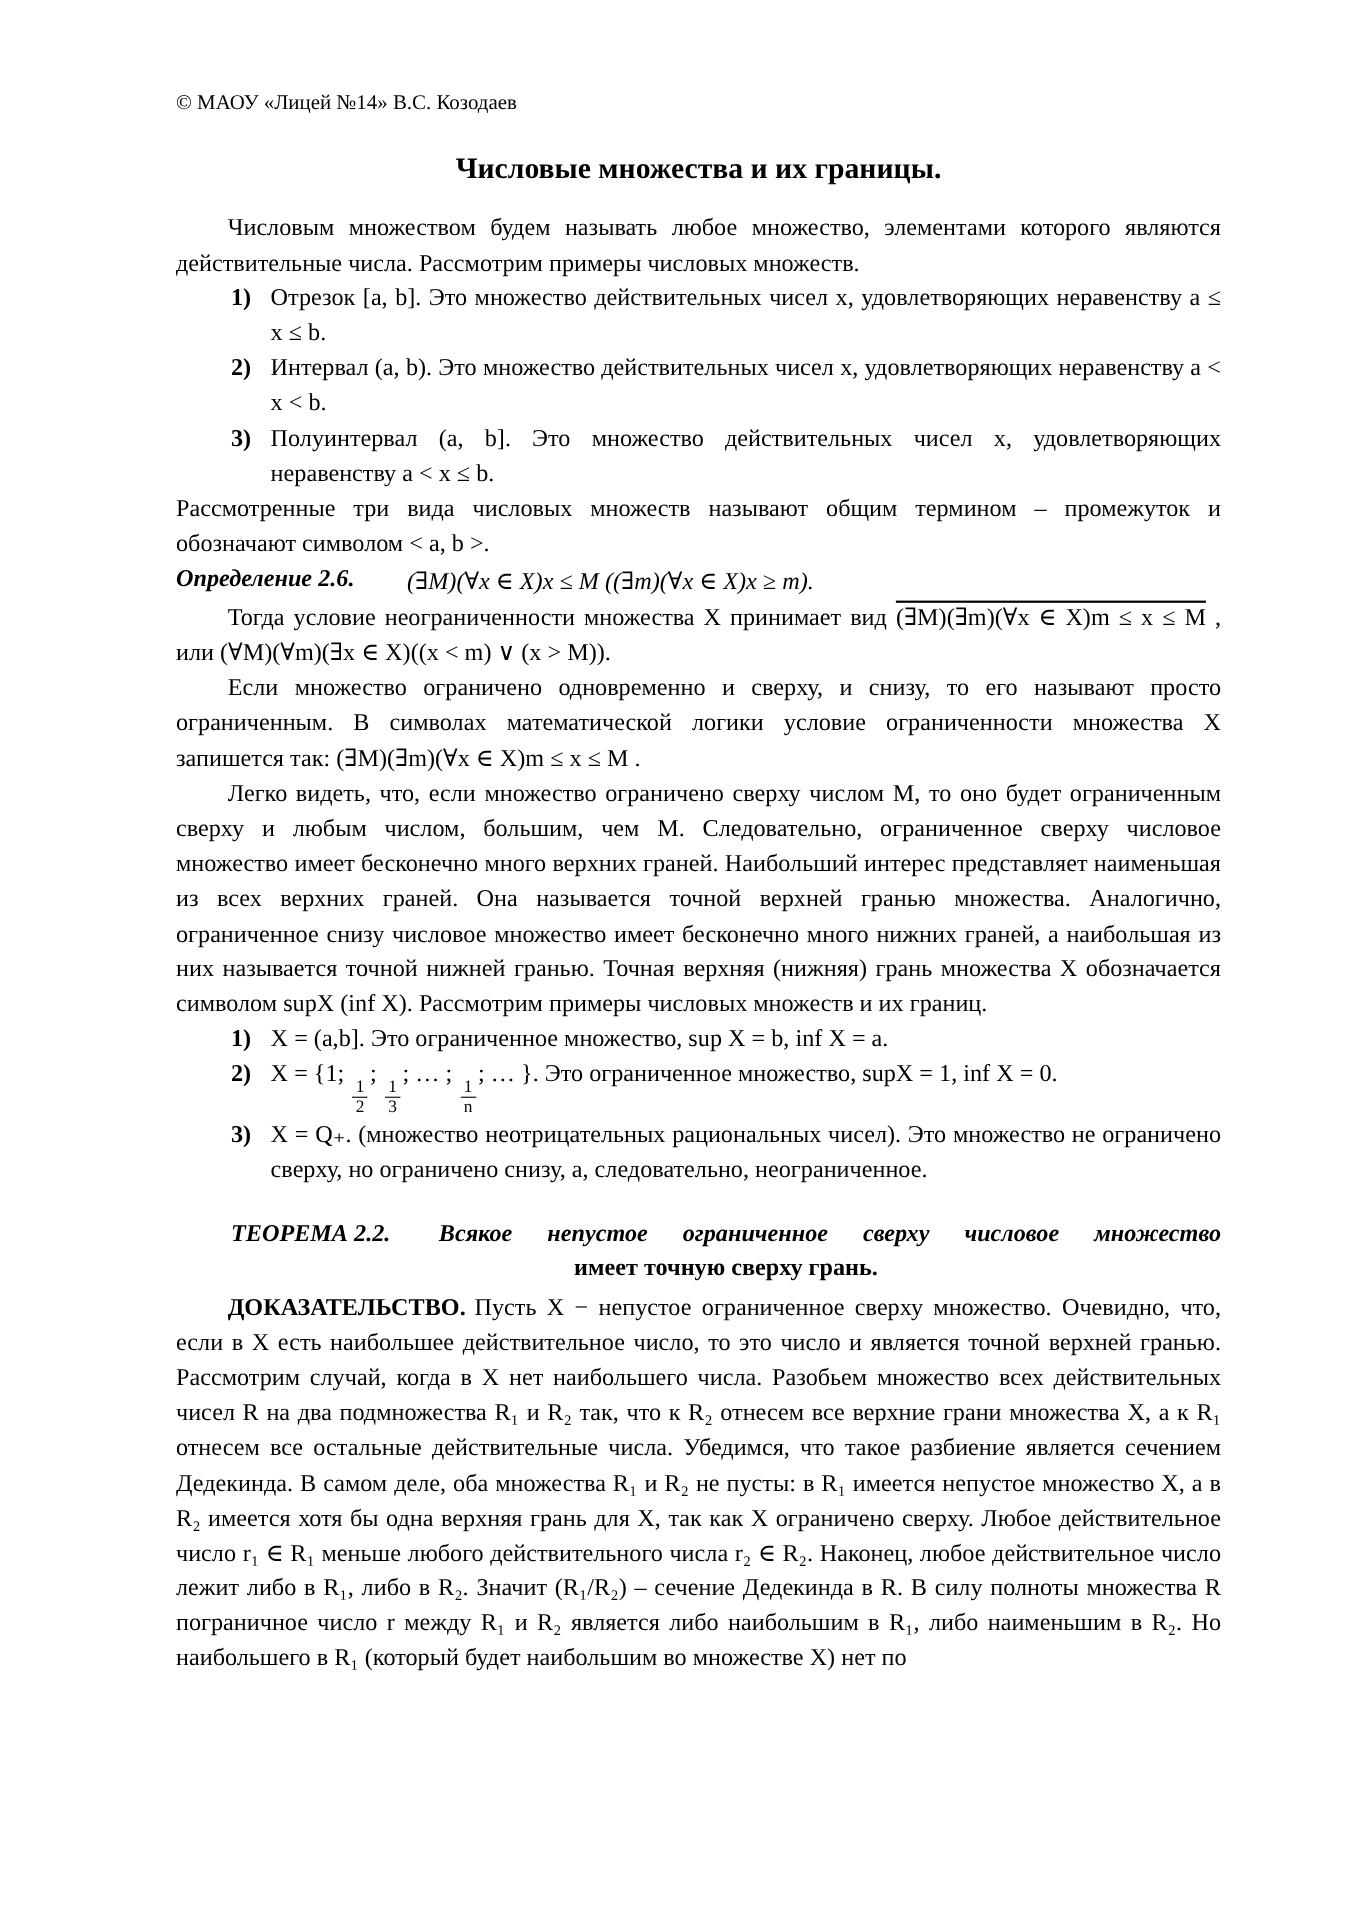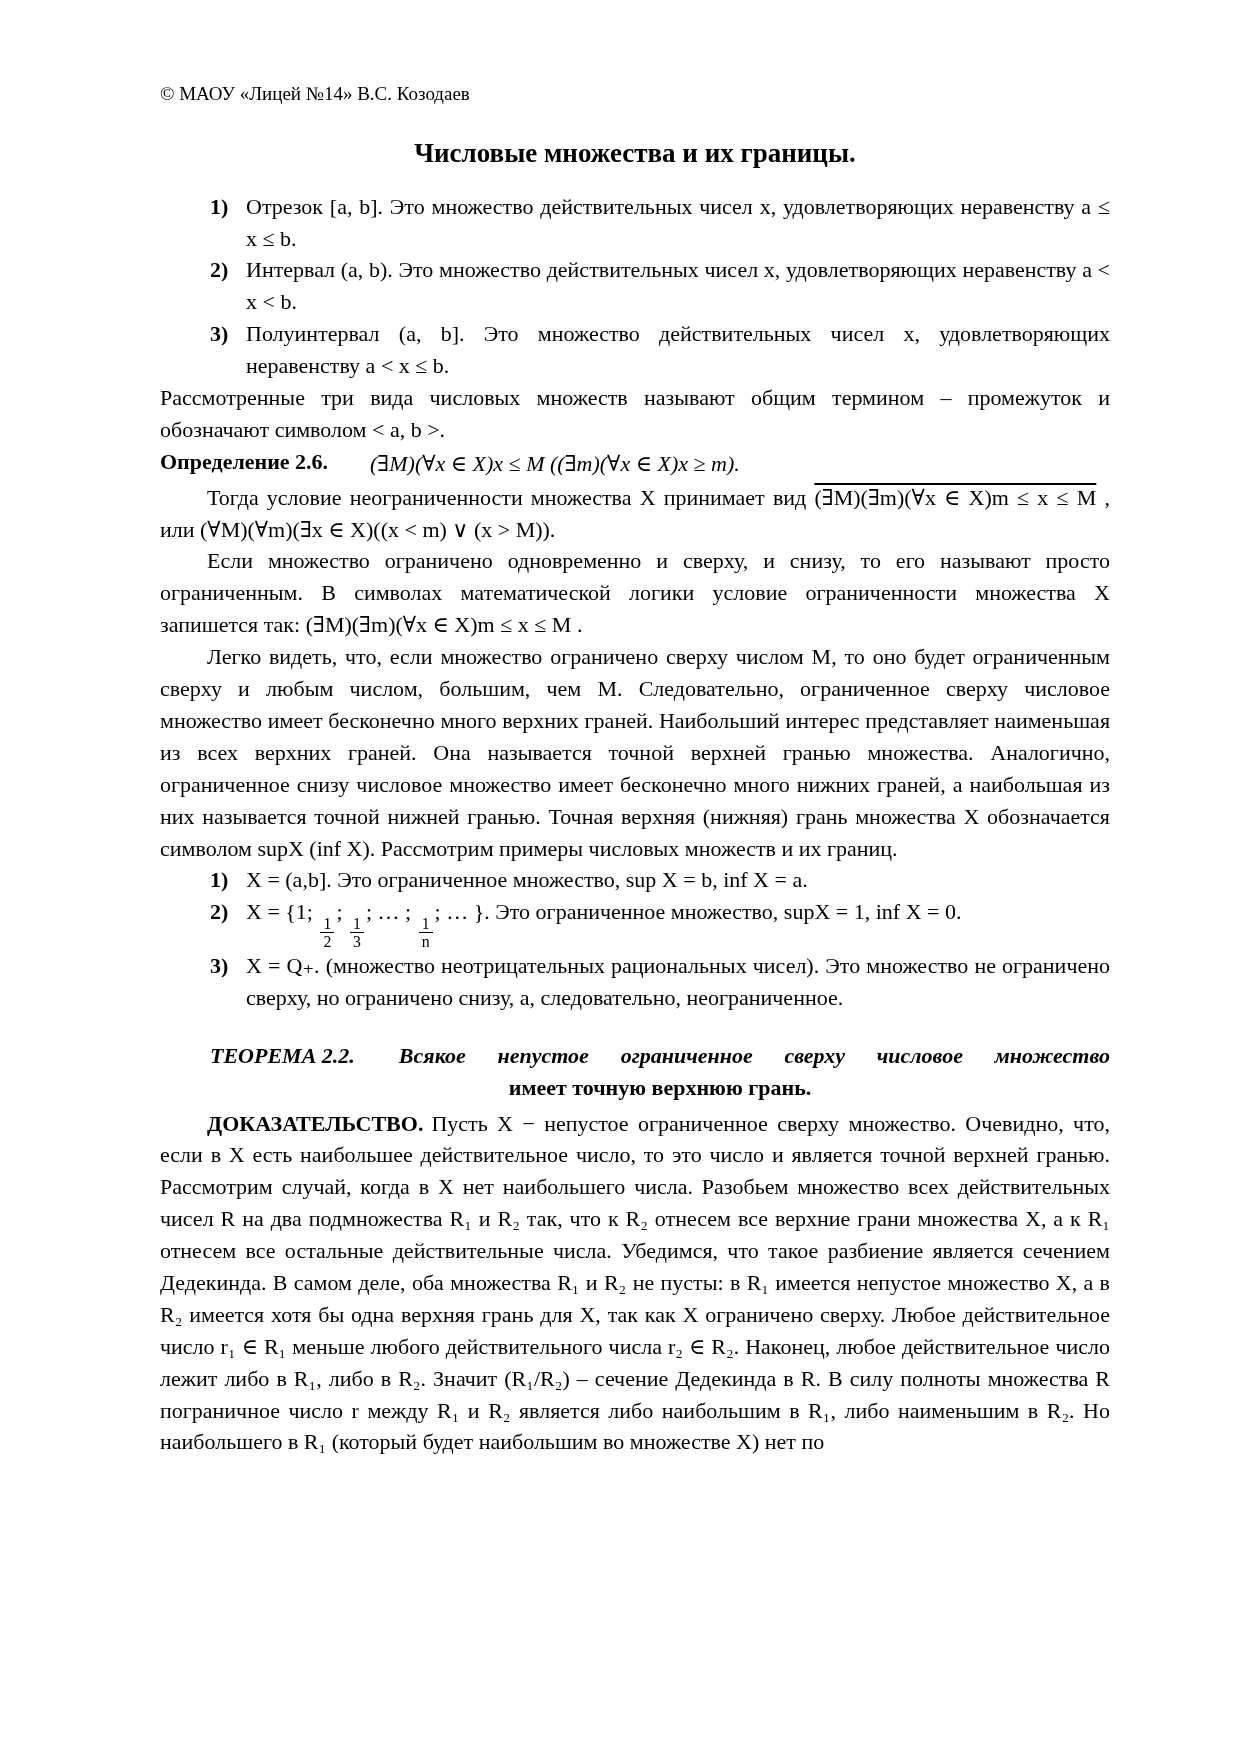--- a/index.html
+++ b/index.html
@@ -19,21 +19,21 @@
   .copyright{font-size:19px;margin:0 0 26px 0;}
   .doc-title{text-align:center;font-weight:bold;font-size:27px;margin:0 0 18px 0;}
   .body-para{margin:0;text-align:justify;}
   .indent{text-indent:47px;}
   
   .num-item{display:flex;padding-left:50px;}
   .num-label{flex:none;width:36px;font-weight:bold;}
   .num-text{flex:1;text-align:justify;}
   
   .def{display:flex;margin:0;}
-  .def-label{flex:none;width:200px;font-weight:bold;}
+  .def-label{flex:none;width:200px;font-weight:bold;font-style:italic;}
   .def-body{flex:1;font-style:italic;}
   .def-line{text-align:justify;}
   .def-formula{font-style:italic;padding:2px 0 2px 10px;}
   
   .run-ov{text-decoration:overline;}
   .frac{display:inline-flex;flex-direction:column;align-items:center;vertical-align:-0.6em;line-height:1.08;font-size:0.72em;margin:0 2px;}
   .fnum{border-bottom:1.3px solid #000;padding:0 3px;}
   .fden{padding:0 3px;}
   
   .theorem{font-weight:bold;margin:26px 0 4px 0;padding-left:50px;}
@@ -45,20 +45,21 @@
 </style>
 </head>
 <body>
 
 <div class="page">
 
   <p class="copyright">© МАОУ «Лицей №14» В.С. Козодаев</p>
 
   <h1 class="doc-title">Числовые множества и их границы.</h1>
 
+  <p class="body-para indent">Числовым множеством будем называть любое множество, элементами которого являются действительные числа. Рассмотрим примеры числовых множеств.</p>
 
   <div>
     <div class="num-item">
       <span class="num-label">1)</span>
       <span class="num-text">Отрезок [a, b]. Это множество действительных чисел x, удовлетворяющих неравенству a ≤ x ≤ b.</span>
     </div>
     <div class="num-item">
       <span class="num-label">2)</span>
       <span class="num-text">Интервал (a, b). Это множество действительных чисел x, удовлетворяющих неравенству a &lt; x &lt; b.</span>
     </div>
@@ -105,20 +106,20 @@
       <span class="num-label">3)</span>
       <span class="num-text"><span>X = Q₊. (множество неотрицательных рациональных чисел). Это множество не ограничено сверху, но ограничено снизу, а, следовательно, неограниченное.</span></span>
     </div>
   </div>
 
   <div class="theorem">
     <div class="thm-line1">
       <span class="thm-label">ТЕОРЕМА 2.2.</span>
       <span class="thm-text">Всякое непустое ограниченное сверху числовое множество</span>
     </div>
-    <div class="thm-line2">имеет точную верхнюю грань.</div>
+    <div class="thm-line2">имеет точную сверху грань.</div>
   </div>
 
   <p class="body-para indent">
     <span class="proof-label">ДОКАЗАТЕЛЬСТВО.</span><span>Пусть X − непустое ограниченное сверху множество. Очевидно, что, если в X есть наибольшее действительное число, то это число и является точной верхней гранью. Рассмотрим случай, когда в X нет наибольшего числа. Разобьем множество всех действительных чисел R на два подмножества R₁ и R₂ так, что к R₂ отнесем все верхние грани множества X, а к R₁ отнесем все остальные действительные числа. Убедимся, что такое разбиение является сечением Дедекинда. В самом деле, оба множества R₁ и R₂ не пусты: в R₁ имеется непустое множество X, а в R₂ имеется хотя бы одна верхняя грань для X, так как X ограничено сверху. Любое действительное число r₁ ∈ R₁ меньше любого действительного числа r₂ ∈ R₂. Наконец, любое действительное число лежит либо в R₁, либо в R₂. Значит (R₁/R₂) – сечение Дедекинда в R. В силу полноты множества R пограничное число r между R₁ и R₂ является либо наибольшим в R₁, либо наименьшим в R₂. Но наибольшего в R₁ (который будет наибольшим во множестве X) нет по</span>
   </p>
 
 </div>
 
 </body></html>

